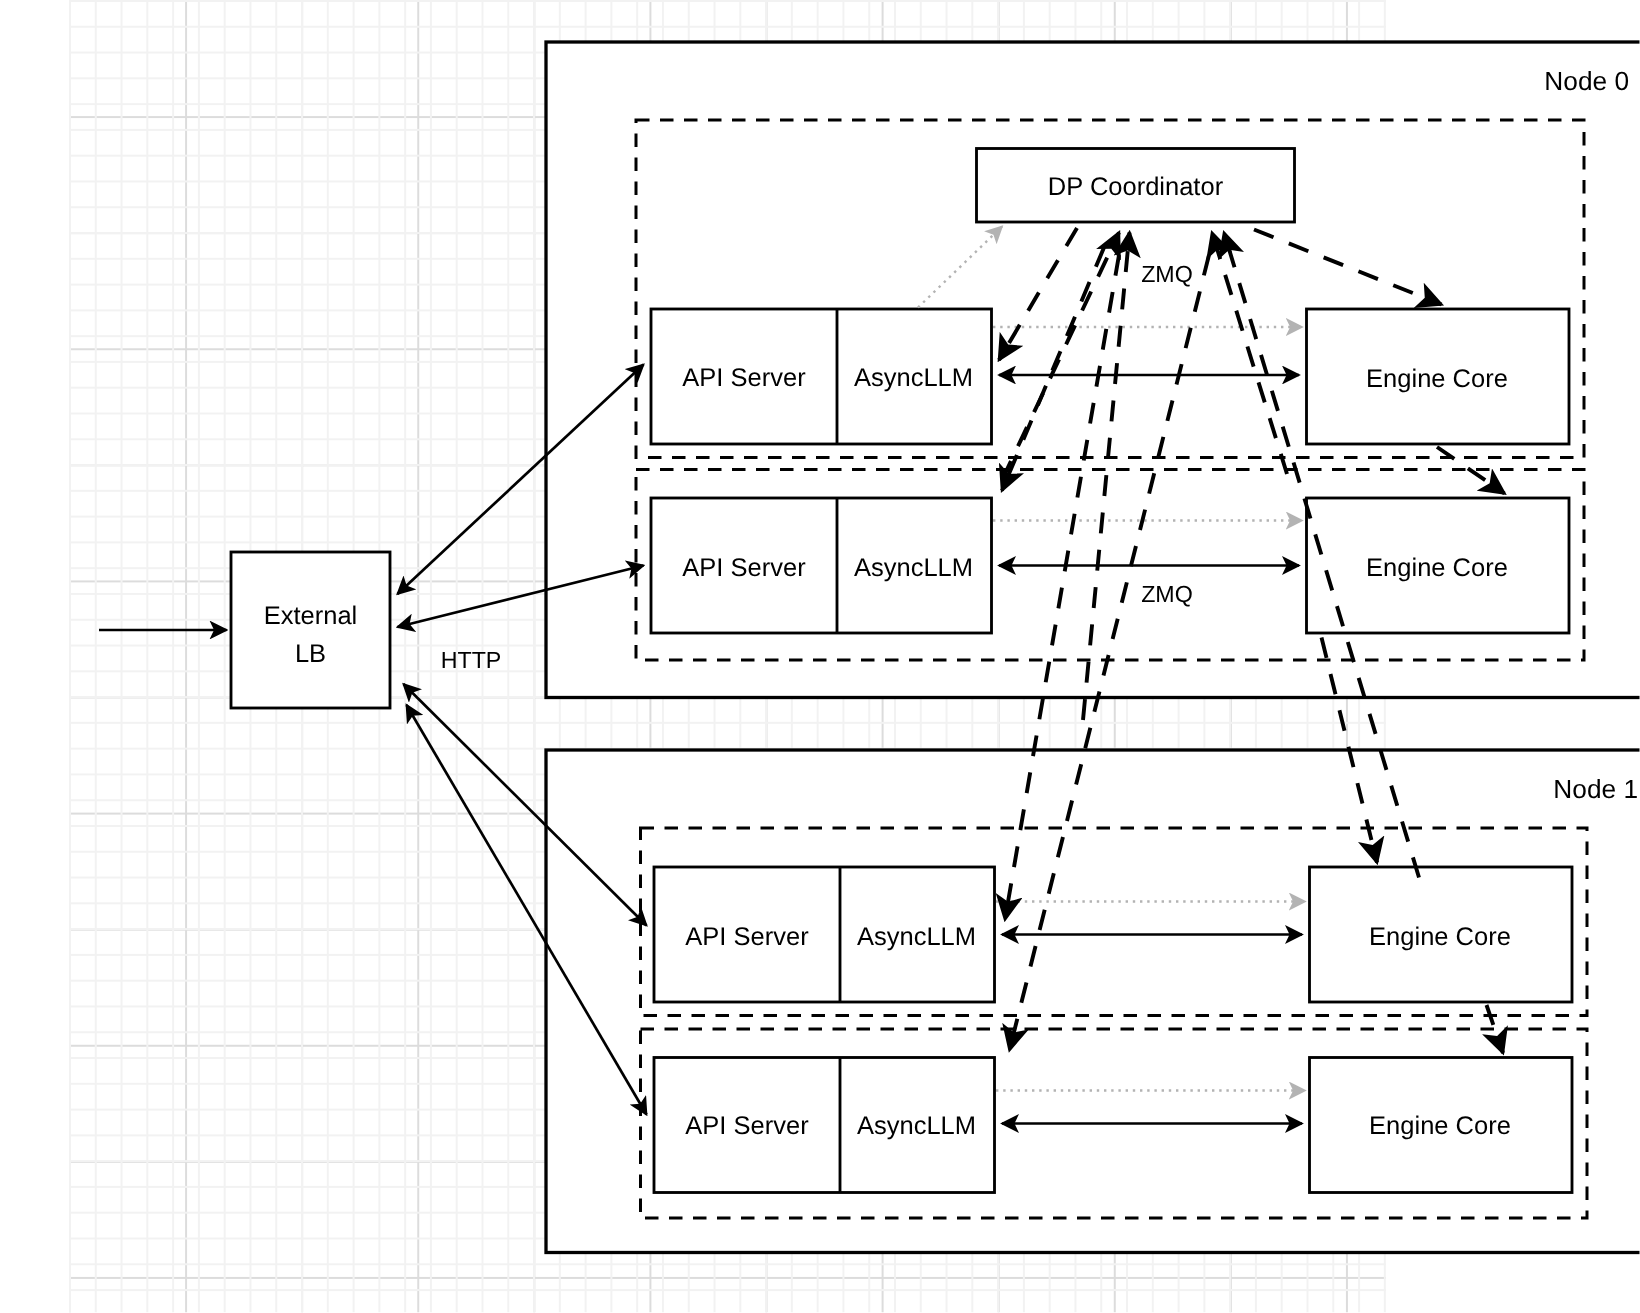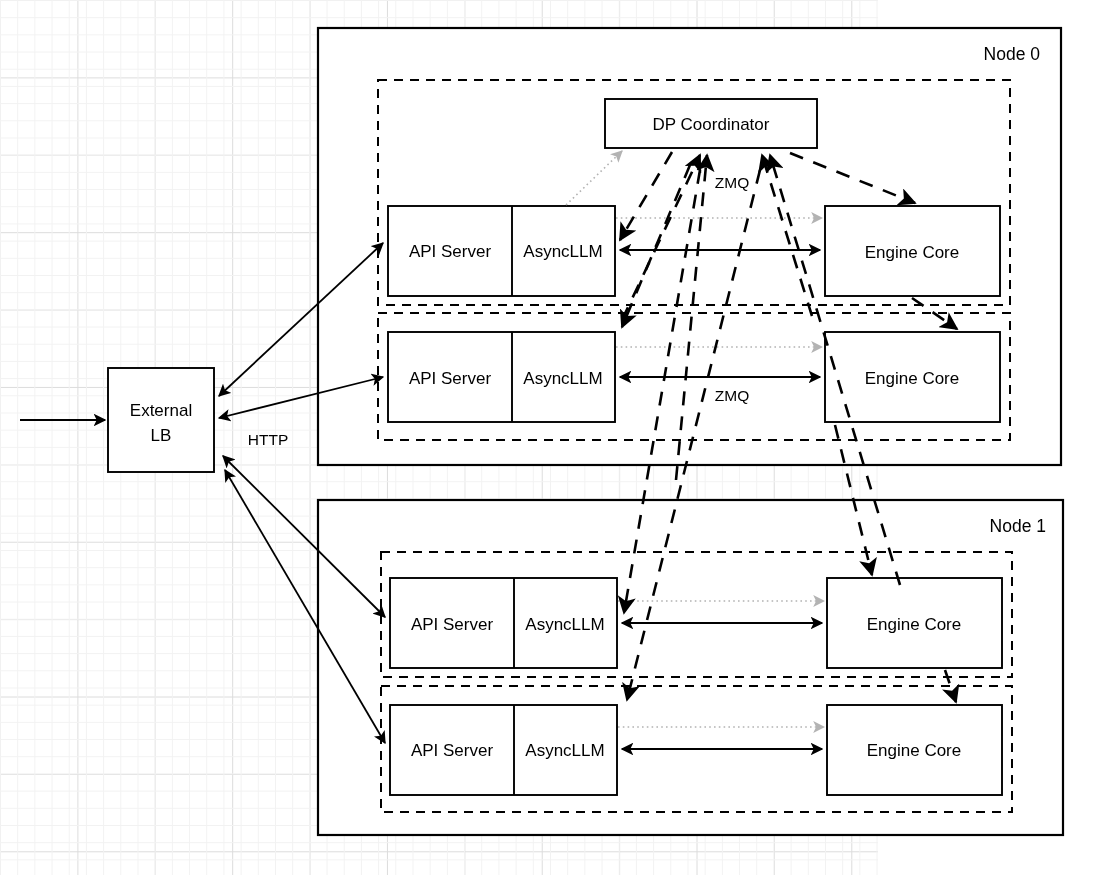--- a/index.html
+++ b/index.html
@@ -2,21 +2,21 @@
 <html><head>
 <meta charset="utf-8">
 <style>
   html,body{margin:0;padding:0;}
   body{
     width:1093px;height:875px;
     background:#ffffff;
     font-family:"Liberation Sans", sans-serif;
     overflow:hidden;
   }
-  #canvas{position:relative;width:878px;height:875px;}
+  #canvas{position:relative;width:878px;height:875px;margin-left:46px;}
   .grid{position:absolute;inset:0;
     background-image:
       linear-gradient(to right, #f2f2f2 1px, transparent 1px),
       linear-gradient(to bottom, #f2f2f2 1px, transparent 1px),
       linear-gradient(to right, #dcdcdc 1px, transparent 1px),
       linear-gradient(to bottom, #dcdcdc 1px, transparent 1px);
     background-size: 17.2px 17.2px, 17.2px 17.2px, 77.4px 77.4px, 77.4px 77.4px;
     background-position: 0px 0px, 0px 0px, 0px 0px, 0px 0px;
   }
   svg#diagram{position:absolute;left:0;top:0;width:1093px;height:875px;}

